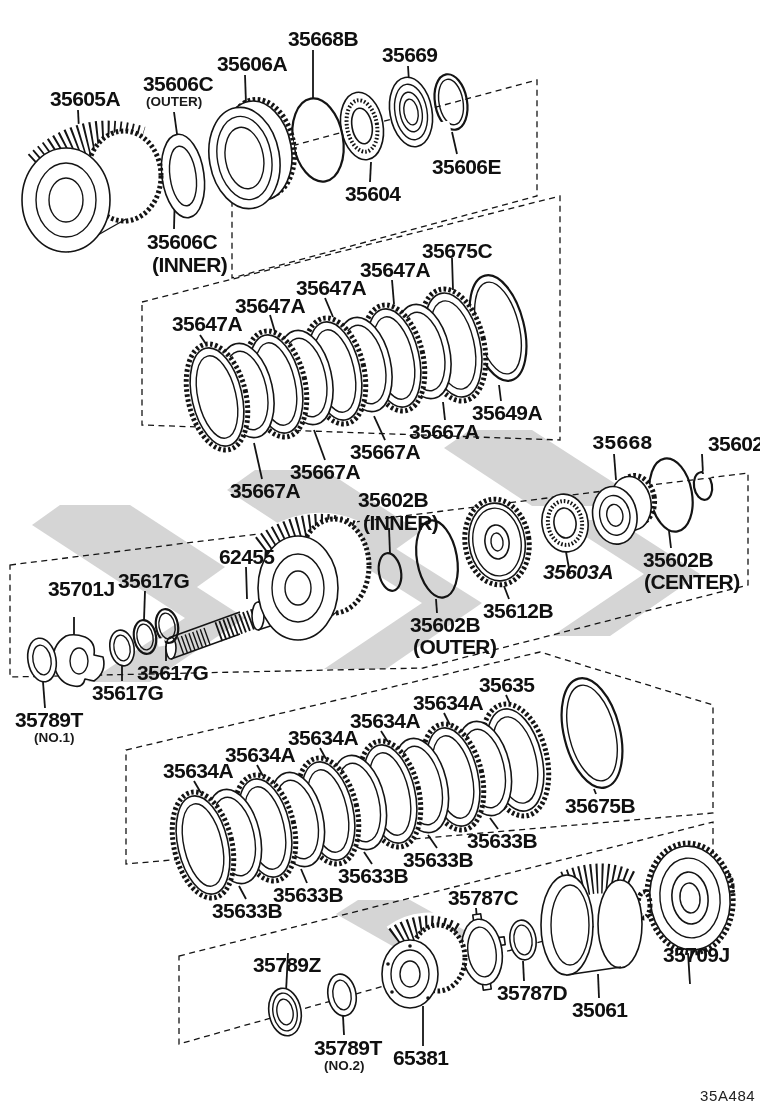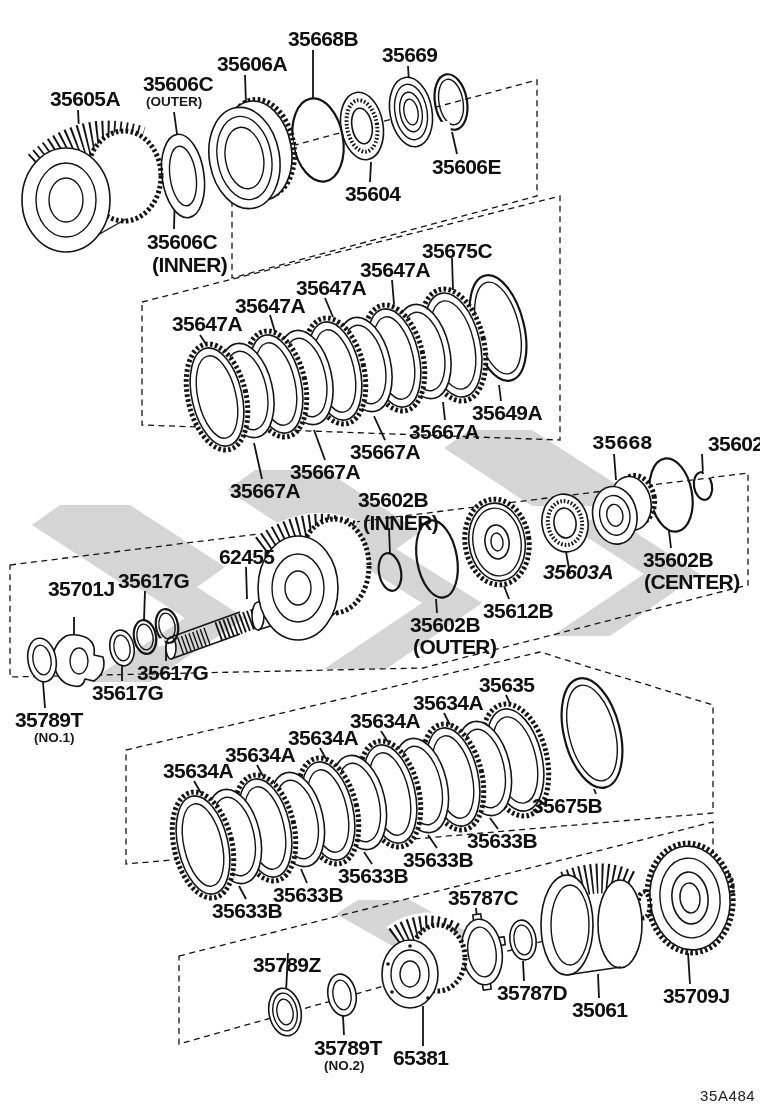--- a/index.html
+++ b/index.html
@@ -405,28 +405,28 @@
     <div class="lbl" style="left: 137px; top: 662px;">35617G</div>
     <div class="lbl" style="left: 92px; top: 682px;">35617G</div>
     <div class="lbl" style="left: 15px; top: 709px;">35789T</div>
     <div class="lbl small" style="left: 27px; top: 731px; margin-left: 7px;">(NO.1)</div>
     <div class="lbl" style="left: 479px; top: 674px;">35635</div>
     <div class="lbl" style="left: 413px; top: 692px;">35634A</div>
     <div class="lbl" style="left: 350px; top: 710px;">35634A</div>
     <div class="lbl" style="left: 288px; top: 727px;">35634A</div>
     <div class="lbl" style="left: 225px; top: 744px;">35634A</div>
     <div class="lbl" style="left: 163px; top: 760px;">35634A</div>
-    <div class="lbl" style="left: 532px; top: 795px;">35675B</div>
+    <div class="lbl" style="left: 565px; top: 795px;">35675B</div>
     <div class="lbl" style="left: 467px; top: 830px;">35633B</div>
     <div class="lbl" style="left: 403px; top: 849px;">35633B</div>
     <div class="lbl" style="left: 338px; top: 865px;">35633B</div>
     <div class="lbl" style="left: 273px; top: 884px;">35633B</div>
     <div class="lbl" style="left: 212px; top: 900px;">35633B</div>
     <div class="lbl" style="left: 448px; top: 887px;">35787C</div>
     <div class="lbl" style="left: 253px; top: 954px;">35789Z</div>
     <div class="lbl" style="left: 497px; top: 982px;">35787D</div>
     <div class="lbl" style="left: 572px; top: 999px;">35061</div>
-    <div class="lbl" style="left: 663px; top: 985px;">35709J</div>
+    <div class="lbl" style="left: 663px; top: 944px;">35709J</div>
     <div class="lbl" style="left: 314px; top: 1037px;">35789T</div>
     <div class="lbl small" style="left: 324px; top: 1059px;">(NO.2)</div>
     <div class="lbl" style="left: 393px; top: 1047px;">65381</div>
     <div class="lbl code" style="left: 700px; top: 1088px;">35A484</div>
   </div>
 
 </body></html>

